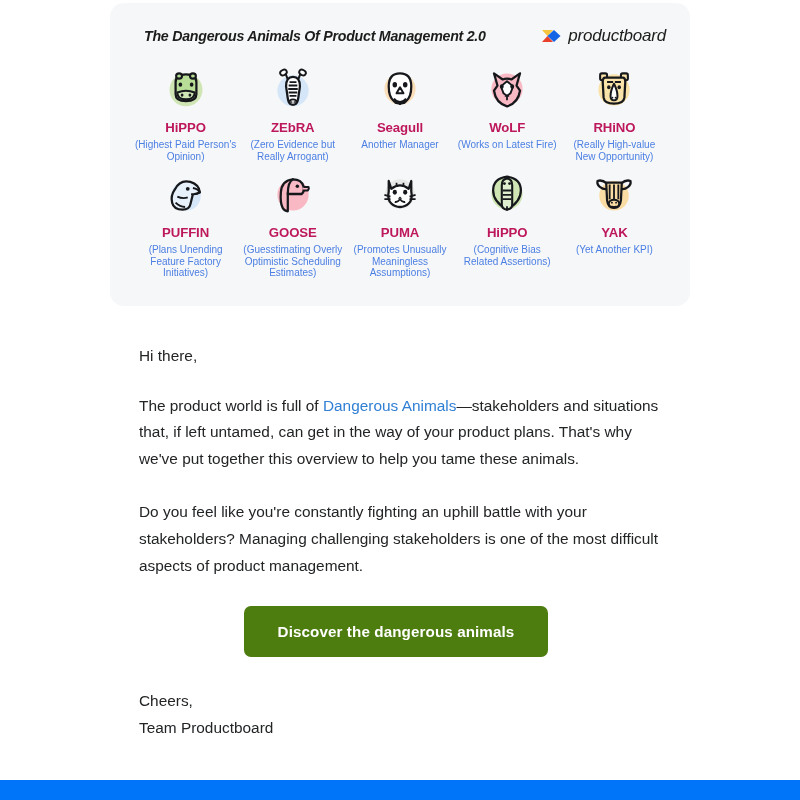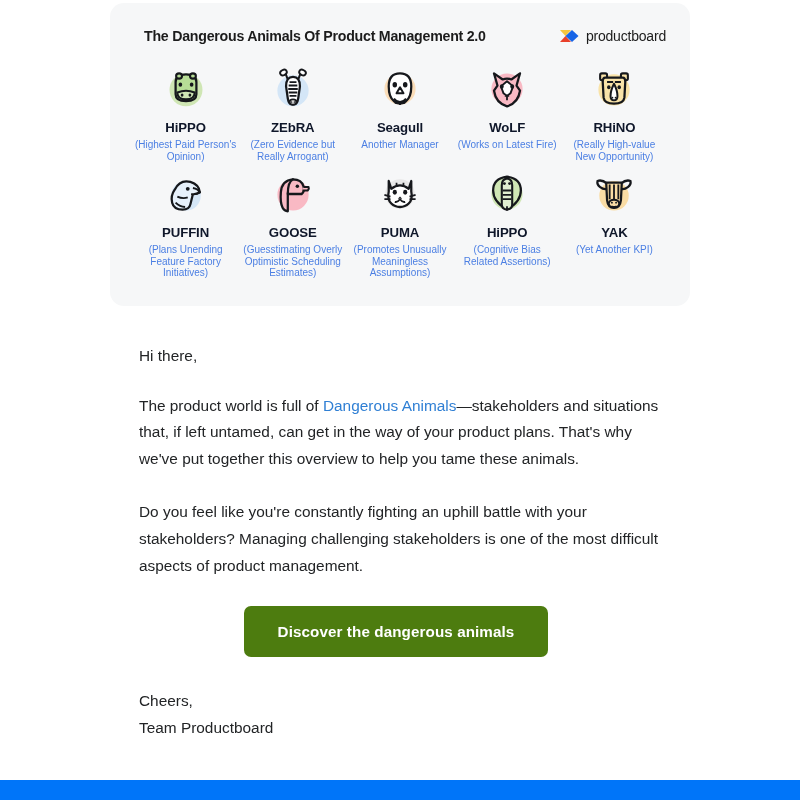--- a/index.html
+++ b/index.html
@@ -30,38 +30,39 @@
     border-radius: 14px;
     padding: 18px 22px 0 22px;
   }
 
   .hero-head {
     display: flex;
     align-items: center;
     justify-content: space-between;
     height: 30px;
     padding: 0 2px 0 12px;
+    font-style: italic;
   }
 
   .hero-title {
     font-size: 14.2px;
     font-weight: bold;
     color: #1c1c1c;
     letter-spacing: -0.25px;
     white-space: nowrap;
   }
 
   .brand {
     display: flex;
     align-items: center;
     gap: 7px;
   }
   .brand-mark { width: 19px; height: 15px; display: block; }
   .brand-name {
-    font-size: 14px;
+    font-size: 17px;
     color: #1c1c1c;
     letter-spacing: -0.2px;
   }
 
   .animal-grid {
     margin-top: 12px;
     display: grid;
     grid-template-columns: repeat(5, 1fr);
     row-gap: 6px;
   }
@@ -77,21 +78,21 @@
   .animal-icon {
     width: 52px;
     height: 52px;
     display: block;
   }
 
   .animal-name {
     margin-top: 5px;
     font-size: 13.2px;
     font-weight: bold;
-    color: #0f172a;
+    color: #be185d;
     letter-spacing: -0.1px;
     white-space: nowrap;
   }
 
   .animal-desc {
     margin-top: 4px;
     font-size: 10px;
     line-height: 11.6px;
     color: #4b7fe3;
     max-width: 104px;

